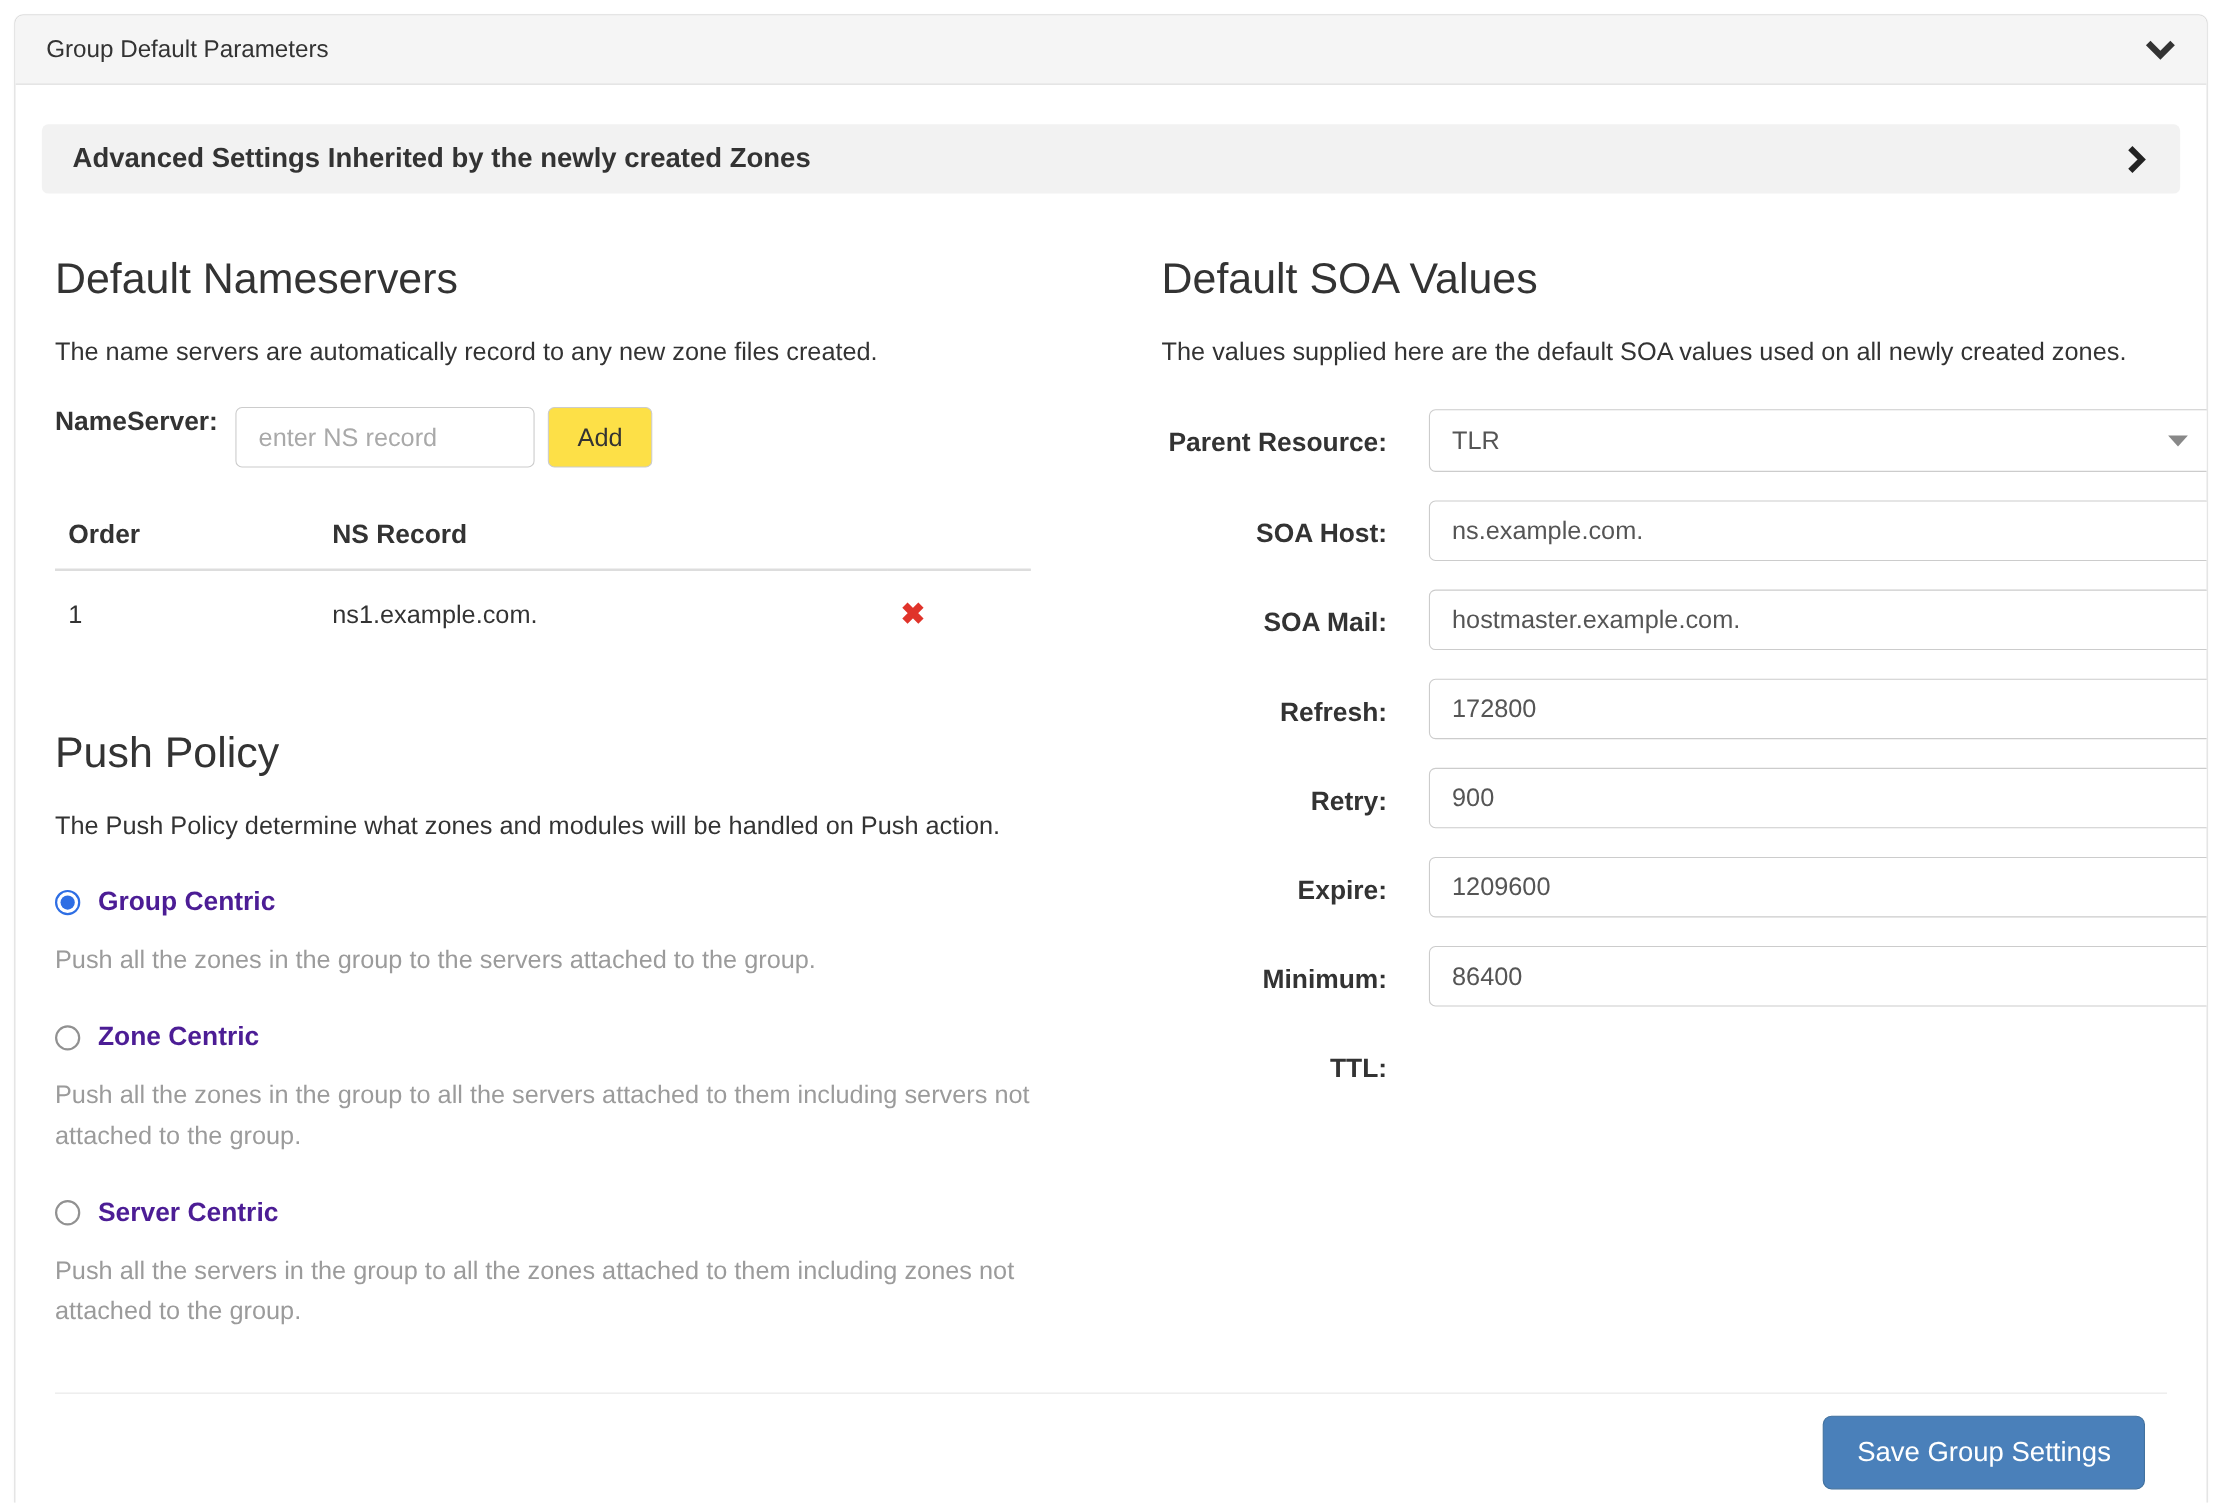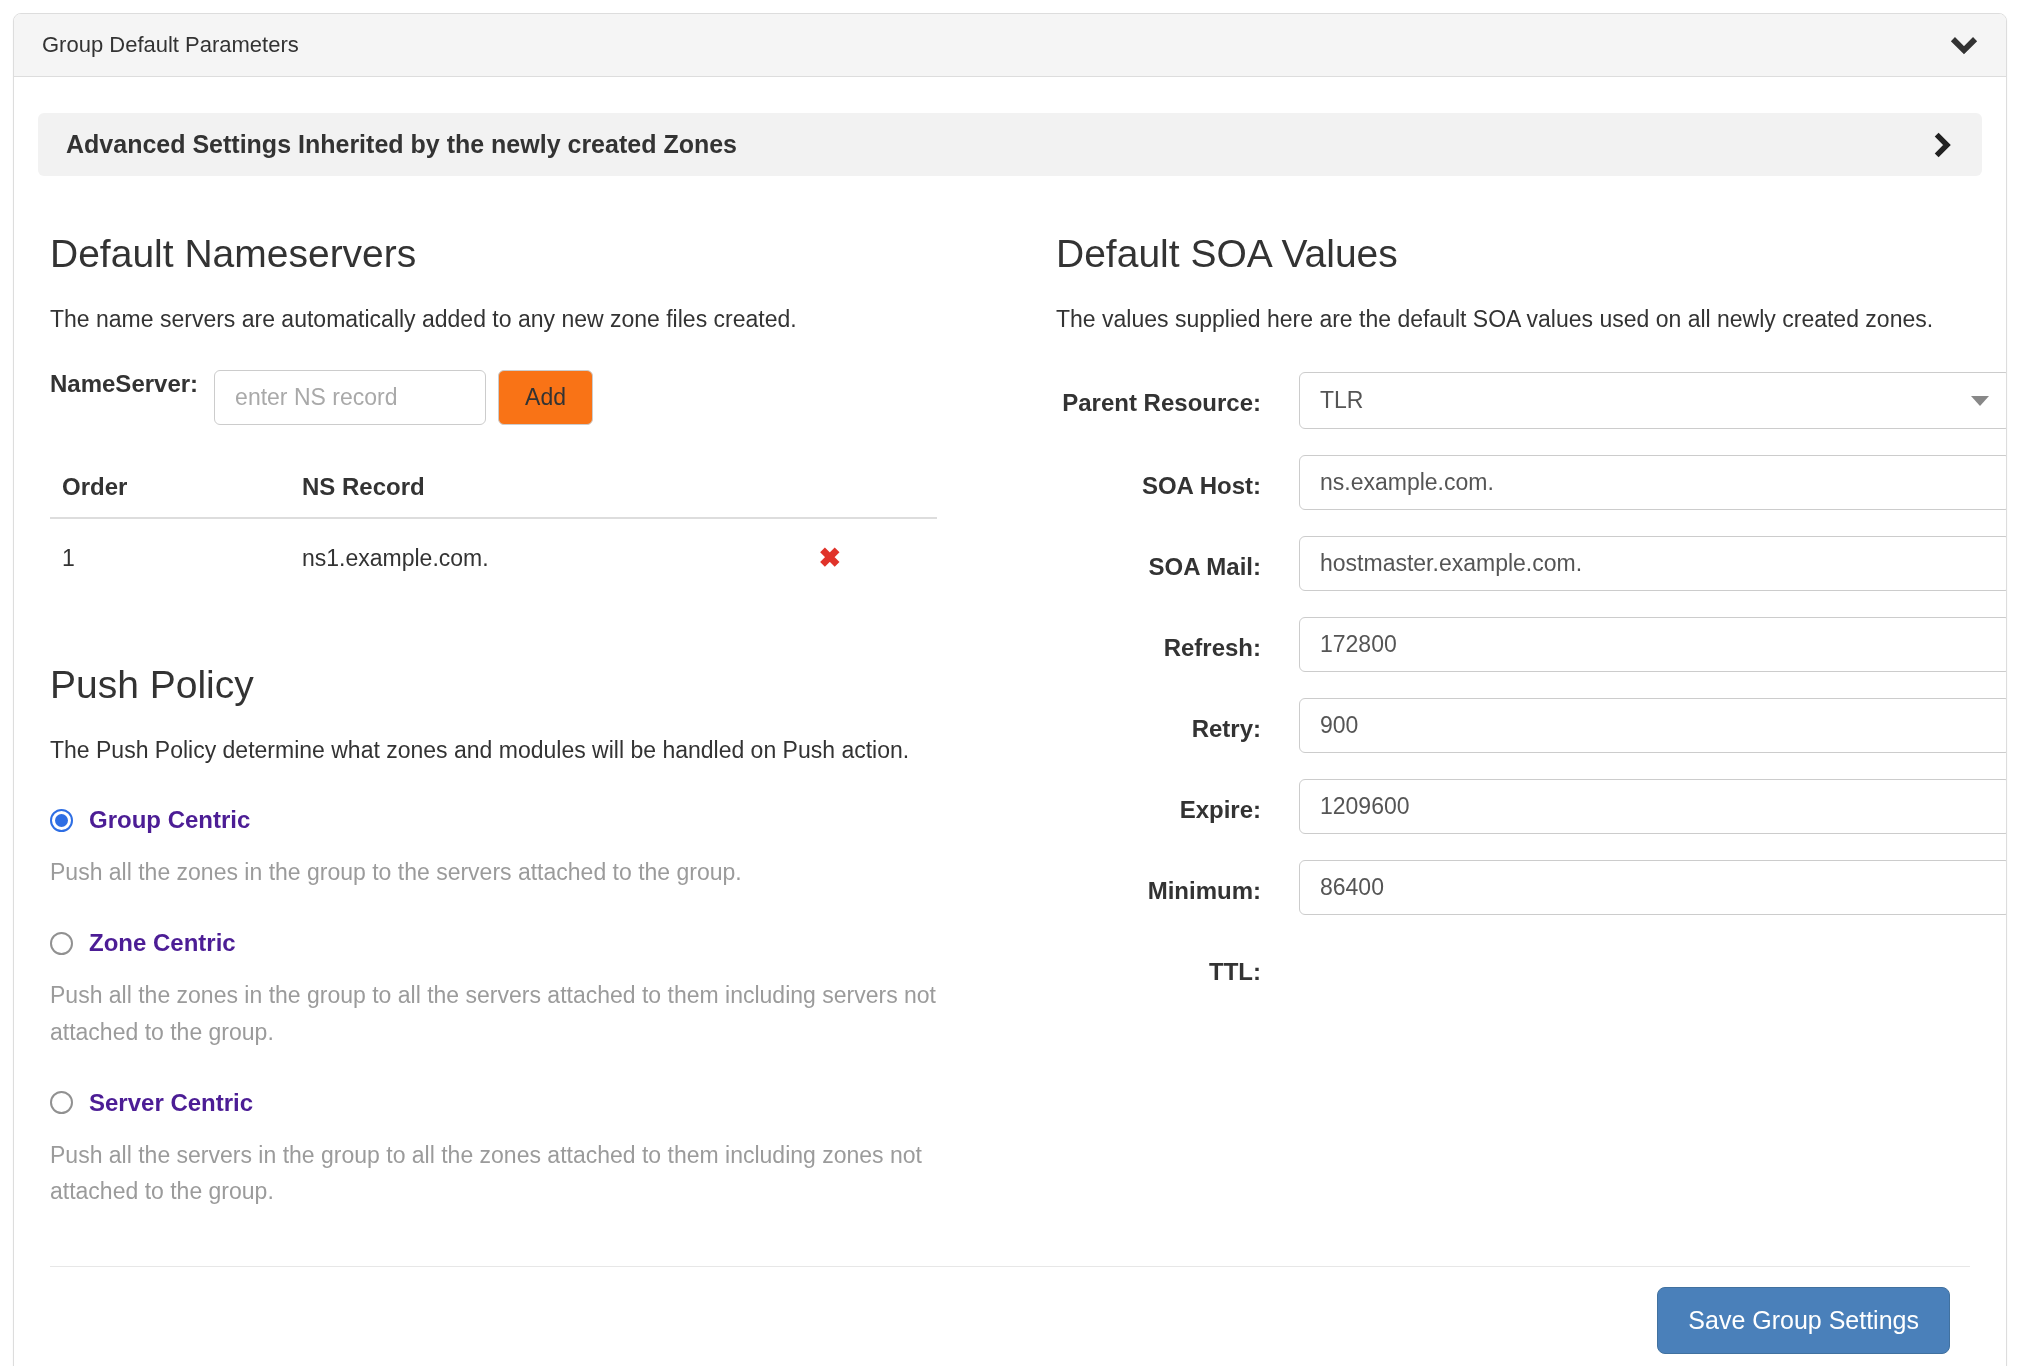--- a/index.html
+++ b/index.html
@@ -99,21 +99,21 @@
     background: #fff;
     outline: none;
   }
   .text-input::placeholder { color: #a9a9a9; }
   .ns-input { width: 272px; }
   .add-btn {
     height: 55px;
     padding: 0 26px;
     font-size: 23px;
     color: #333;
-    background: #f97316;
+    background: #fde047;
     border: 1px solid #ccc;
     border-radius: 6px;
     cursor: pointer;
     font-family: "Liberation Sans", sans-serif;
   }
 
   
   table.ns-table {
     margin-top: 38px;
     width: 97%;
@@ -272,21 +272,21 @@
             <path d="M8 2.5 L17.5 12 L8 21.5" fill="none" stroke="#222" stroke-width="5"></path>
           </svg>
         </span>
       </div>
 
       <div class="columns">
 
         <div class="col">
 
           <h2 class="section-heading">Default Nameservers</h2>
-          <p class="section-desc">The name servers are automatically added to any new zone files created.</p>
+          <p class="section-desc">The name servers are automatically record to any new zone files created.</p>
 
           <div class="ns-form">
             <span class="ns-label">NameServer:</span>
             <input class="text-input ns-input" type="text" placeholder="enter NS record" style="">
             <button class="add-btn">Add</button>
           </div>
 
           <table class="ns-table">
             <thead>
               <tr>

